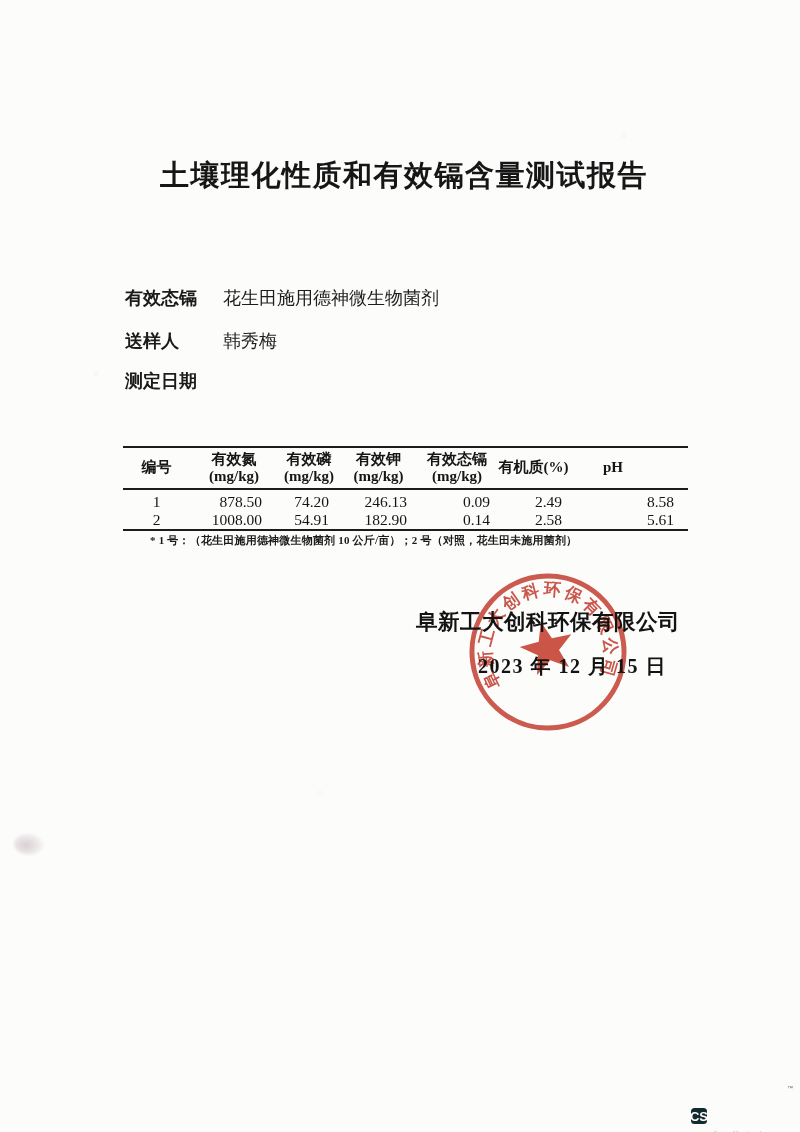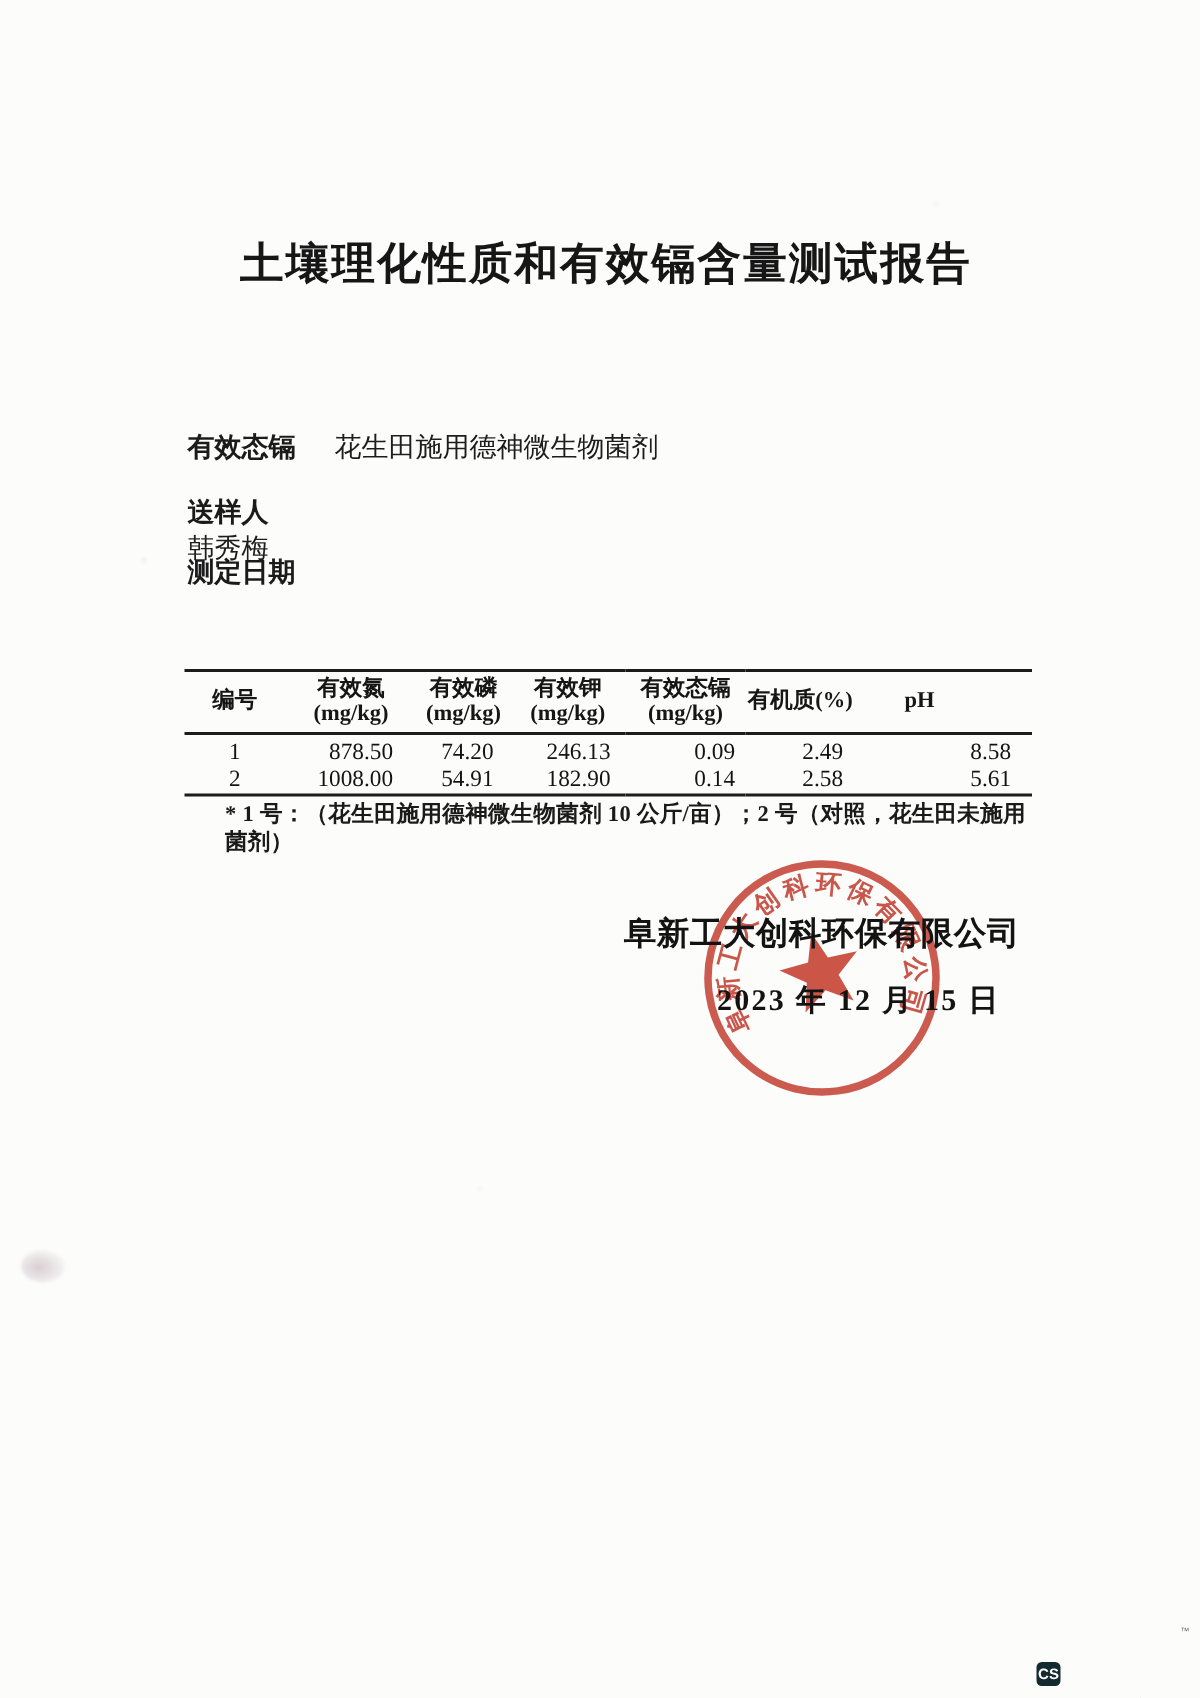--- a/index.html
+++ b/index.html
@@ -25,21 +25,21 @@
     top: 156px; left: 4px; width: 800px;
     text-align: center;
     font-size: 29px;
     font-weight: 700;
     letter-spacing: 1.5px;
     color: #161616;
   }
   .info { position: absolute; left: 125px; top: 0; width: 520px; }
   .info-row { position: absolute; left: 0; display: flex; width: 520px; }
   .info-row.r0 { top: 286px; }
-  .info-row.r1 { top: 329px; flex-direction: column; }
+  .info-row.r1 { top: 329px; }
   .info-row.r2 { top: 369px; }
   .info-label {
     width: 98px;
     font-size: 18px;
     font-weight: 700;
     color: #1b1b1b;
     flex: none;
   }
   .info-value { font-size: 18px; font-weight: 400; color: #1d1d1d; }
 
@@ -77,21 +77,21 @@
   .data-table td.c3 { padding-right: 10px; }
   .data-table td.c4 { padding-right: 7px; }
   .data-table td.c5 { padding-right: 8px; }
   .data-table td.c6 { padding-right: 14px; }
   .data-table th.h6 { padding-right: 32px; }
 
   .footnote {
     position: absolute;
     left: 150px; top: 533px;
     width: 540px;
-    font-size: 15px;
+    font-size: 11px;
     font-weight: 600;
     color: #1a1a1a;
     letter-spacing: 0.2px;
   }
 
   .stamp {
     position: absolute;
     left: 456px; top: 562px;
     width: 186px; height: 182px;
     mix-blend-mode: multiply;
@@ -124,21 +124,21 @@
   }
 
   .watermark { position: absolute; left: 691px; top: 1084px; }
   .wm-line1 { display: flex; align-items: center; }
   .wm-badge {
     width: 16px; height: 16px;
     background: #122a30;
     border-radius: 3.5px;
     color: #ffffff;
     font-family: "Liberation Sans", sans-serif;
-    font-size: 10px;
+    font-size: 13px;
     font-weight: 700;
     display: flex; align-items: center; justify-content: center;
     flex: none;
   }
   .wm-name {
     margin-left: 5px;
     font-family: "Liberation Sans", sans-serif;
     font-size: 13.5px;
     font-weight: 700;
     color: #41525a;

